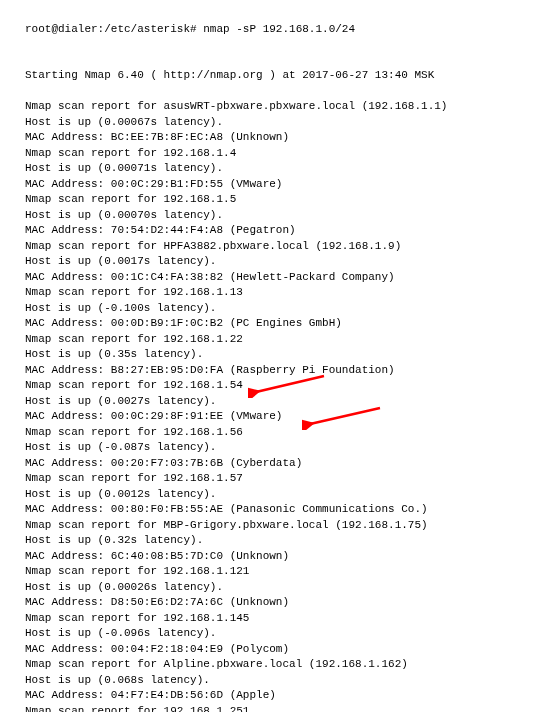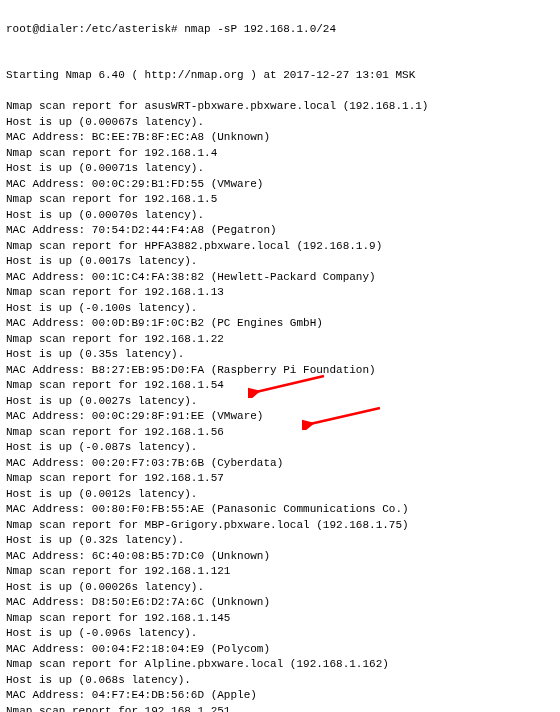--- a/index.html
+++ b/index.html
@@ -17,33 +17,34 @@
     color: #000000;
     padding: 6px 6px;
     white-space: pre;
     position: relative;
   }
   .prompt-line {
     color: #000000;
   }
   .line {
     display: block;
+    margin-left: 19px;
   }
   .arrow-svg {
     position: absolute;
     pointer-events: none;
   }
 </style>
 </head>
 <body>
 
 <div class="terminal">
 <span class="line prompt-line">root@dialer:/etc/asterisk# nmap -sP 192.168.1.0/24</span>
 <span class="line"></span>
-<span class="line">Starting Nmap 6.40 ( http://nmap.org ) at 2017-12-27 13:01 MSK</span>
+<span class="line">Starting Nmap 6.40 ( http://nmap.org ) at 2017-06-27 13:40 MSK</span>
 <span class="line">Nmap scan report for asusWRT-pbxware.pbxware.local (192.168.1.1)</span><span class="line">Host is up (0.00067s latency).</span><span class="line">MAC Address: BC:EE:7B:8F:EC:A8 (Unknown)</span><span class="line">Nmap scan report for 192.168.1.4</span><span class="line">Host is up (0.00071s latency).</span><span class="line">MAC Address: 00:0C:29:B1:FD:55 (VMware)</span><span class="line">Nmap scan report for 192.168.1.5</span><span class="line">Host is up (0.00070s latency).</span><span class="line">MAC Address: 70:54:D2:44:F4:A8 (Pegatron)</span><span class="line">Nmap scan report for HPFA3882.pbxware.local (192.168.1.9)</span><span class="line">Host is up (0.0017s latency).</span><span class="line">MAC Address: 00:1C:C4:FA:38:82 (Hewlett-Packard Company)</span><span class="line">Nmap scan report for 192.168.1.13</span><span class="line">Host is up (-0.100s latency).</span><span class="line">MAC Address: 00:0D:B9:1F:0C:B2 (PC Engines GmbH)</span><span class="line">Nmap scan report for 192.168.1.22</span><span class="line">Host is up (0.35s latency).</span><span class="line">MAC Address: B8:27:EB:95:D0:FA (Raspberry Pi Foundation)</span><span class="line">Nmap scan report for 192.168.1.54</span><span class="line">Host is up (0.0027s latency).</span><span class="line">MAC Address: 00:0C:29:8F:91:EE (VMware)</span><span class="line">Nmap scan report for 192.168.1.56</span><span class="line">Host is up (-0.087s latency).</span><span class="line">MAC Address: 00:20:F7:03:7B:6B (Cyberdata)</span><span class="line">Nmap scan report for 192.168.1.57</span><span class="line">Host is up (0.0012s latency).</span><span class="line">MAC Address: 00:80:F0:FB:55:AE (Panasonic Communications Co.)</span><span class="line">Nmap scan report for MBP-Grigory.pbxware.local (192.168.1.75)</span><span class="line">Host is up (0.32s latency).</span><span class="line">MAC Address: 6C:40:08:B5:7D:C0 (Unknown)</span><span class="line">Nmap scan report for 192.168.1.121</span><span class="line">Host is up (0.00026s latency).</span><span class="line">MAC Address: D8:50:E6:D2:7A:6C (Unknown)</span><span class="line">Nmap scan report for 192.168.1.145</span><span class="line">Host is up (-0.096s latency).</span><span class="line">MAC Address: 00:04:F2:18:04:E9 (Polycom)</span><span class="line">Nmap scan report for Alpline.pbxware.local (192.168.1.162)</span><span class="line">Host is up (0.068s latency).</span><span class="line">MAC Address: 04:F7:E4:DB:56:6D (Apple)</span><span class="line">Nmap scan report for 192.168.1.251</span>
 
 
 
 
 
 <svg class="arrow-svg" style="left:248px; top:372px; width:80px; height:26px;" viewBox="0 0 80 26">
   <defs>
     <marker id="ah1" markerWidth="8" markerHeight="8" refX="2" refY="4" orient="auto">
       <path d="M8,0 L0,4 L8,8 Z" fill="#ff0000"></path>

